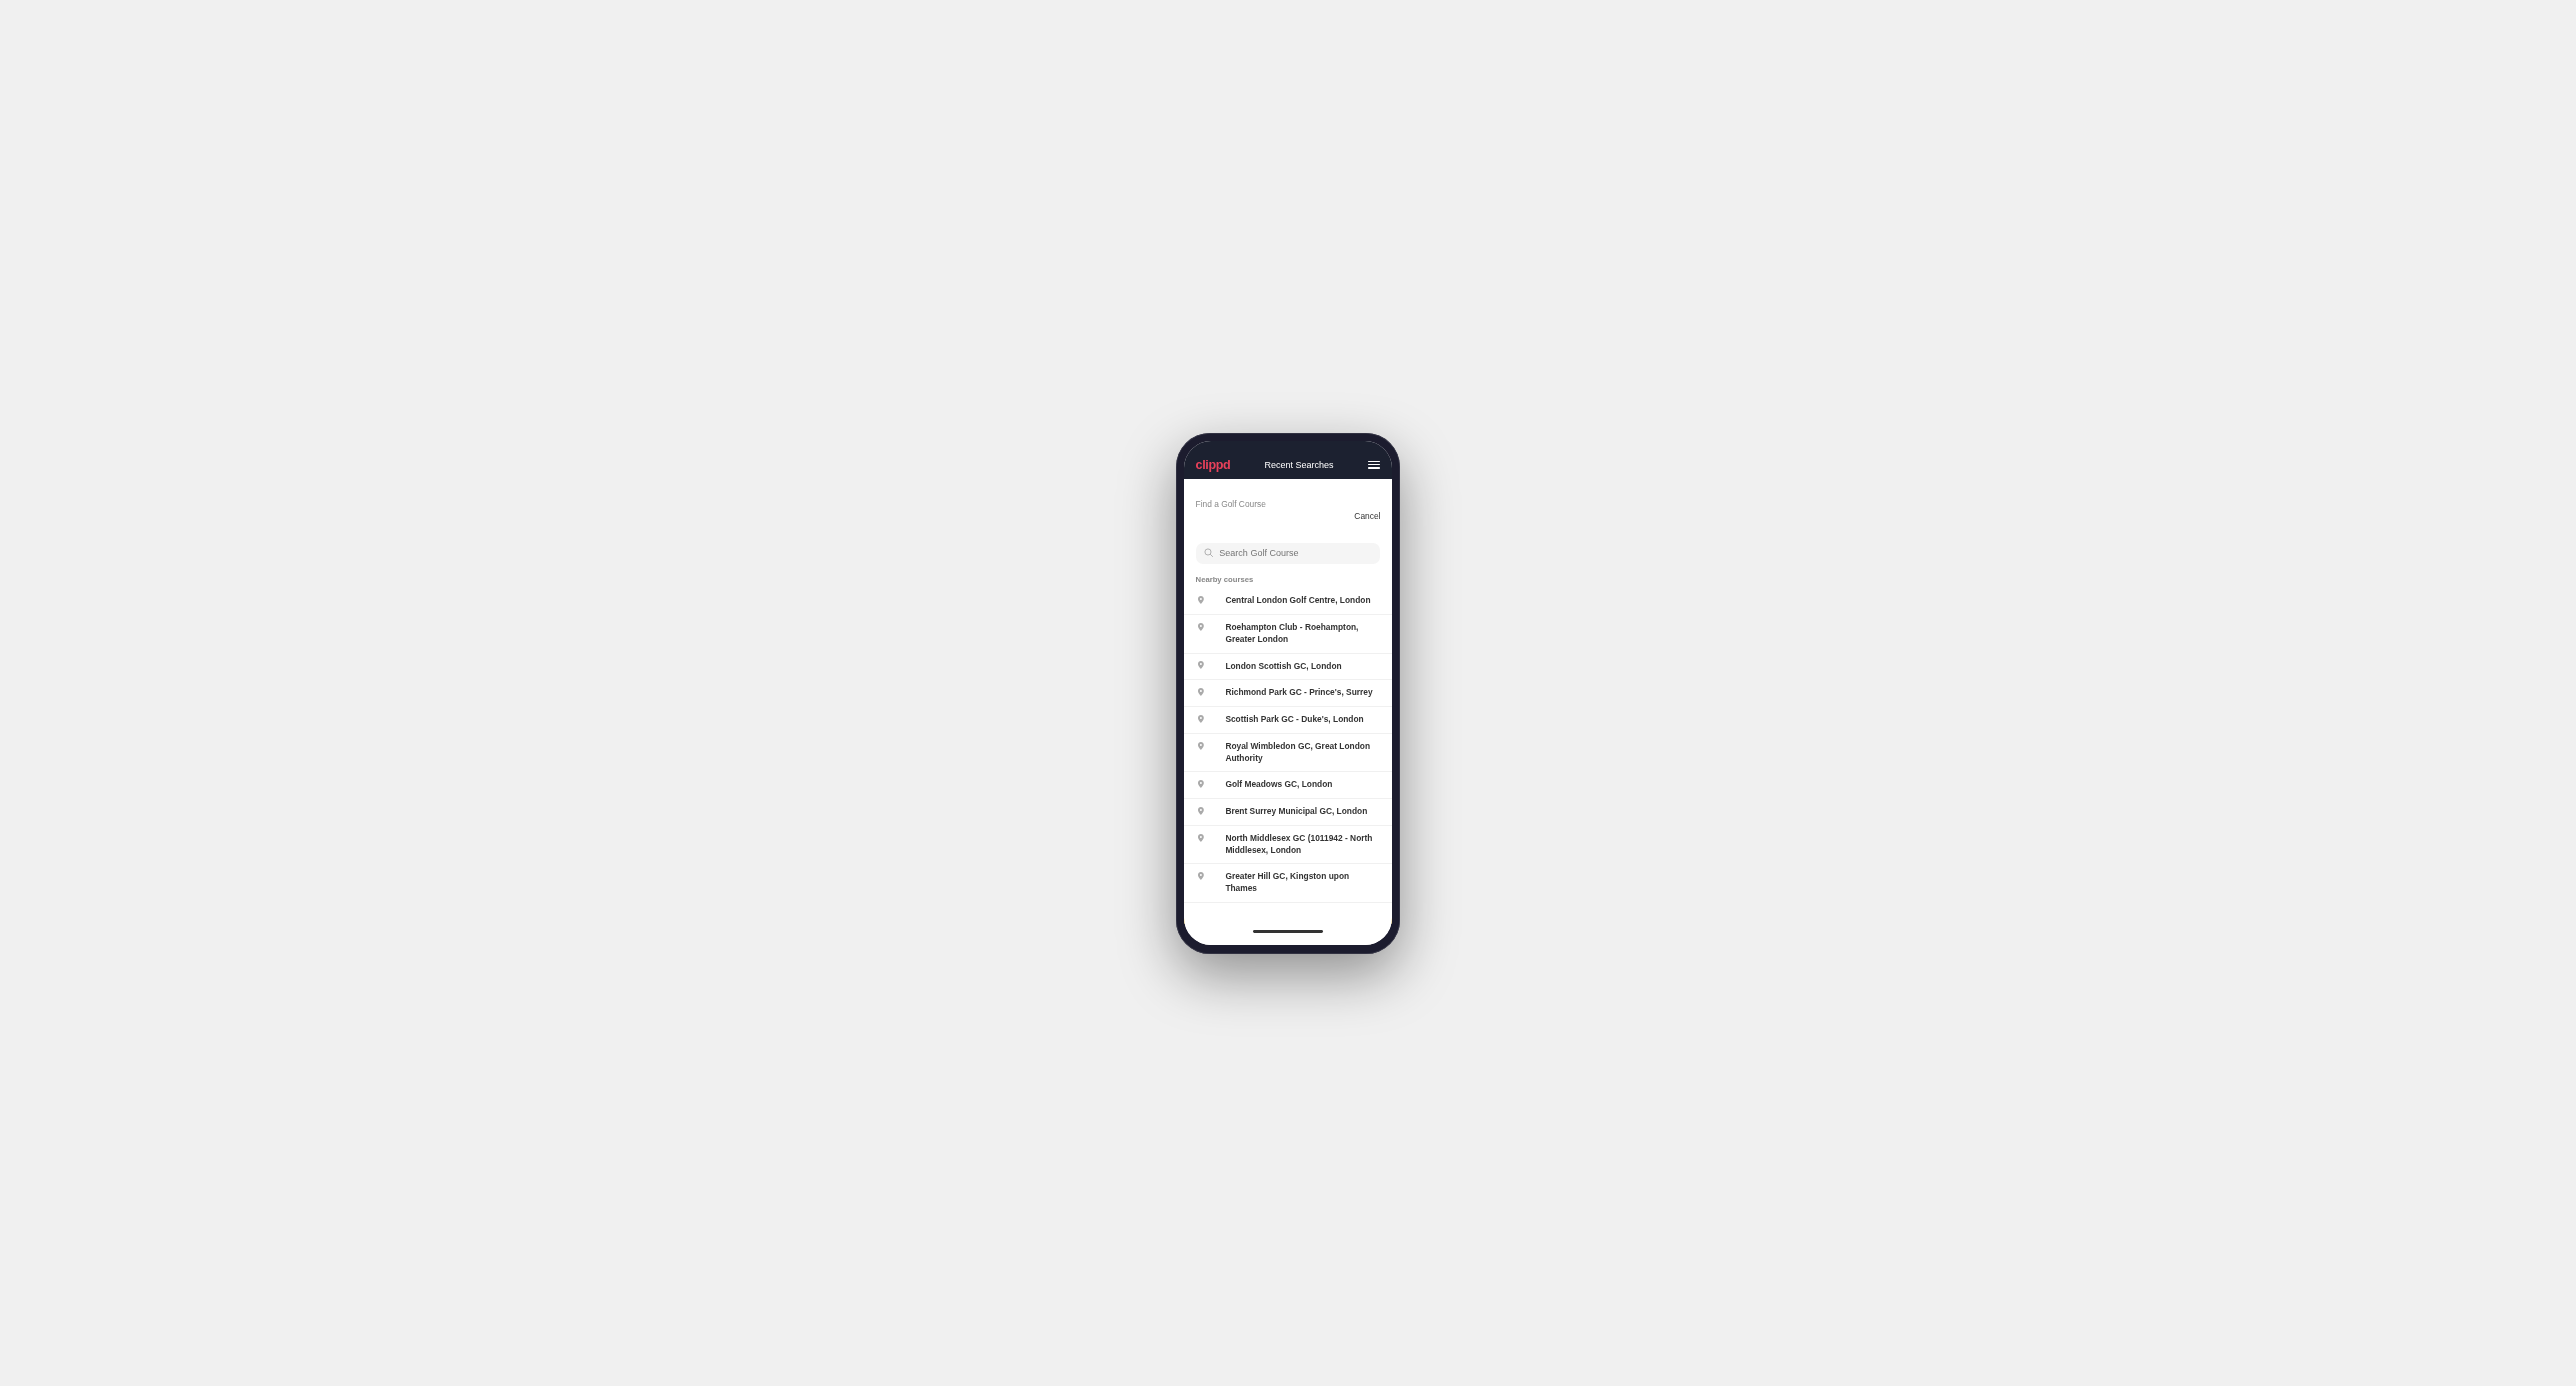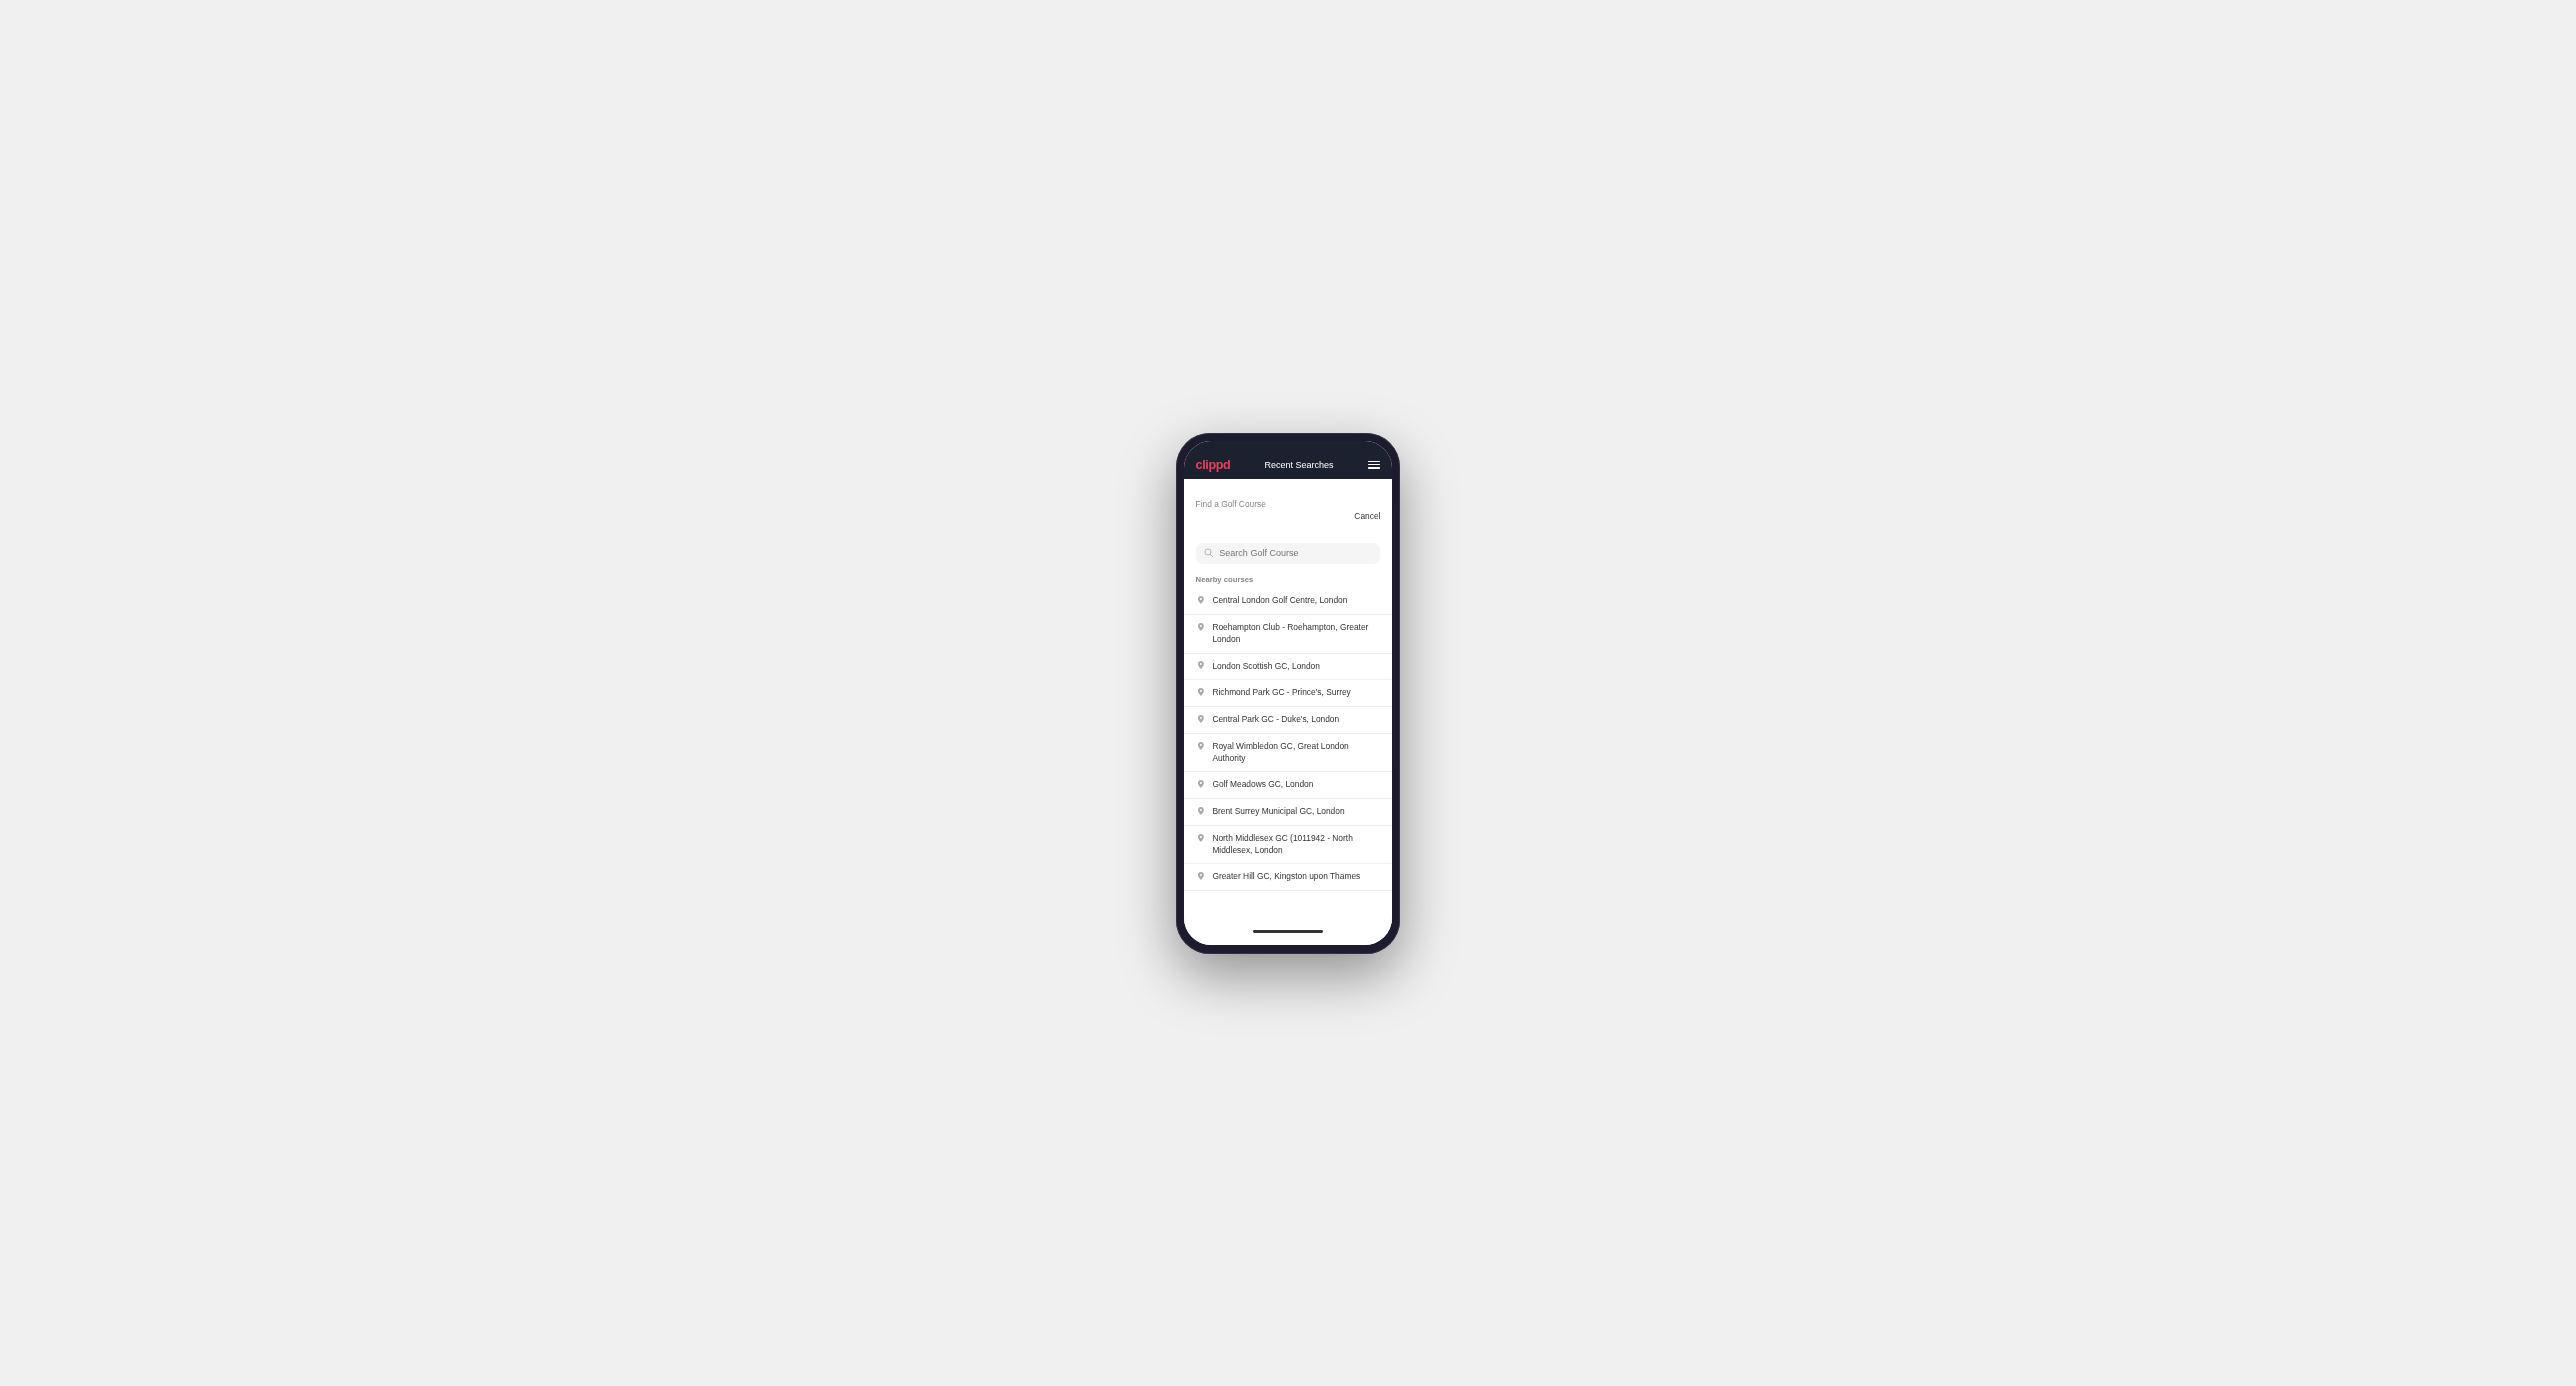--- a/index.html
+++ b/index.html
@@ -162,21 +162,22 @@
     .course-list {
       list-style: none;
     }
 
     .course-item {
       display: flex;
       align-items: flex-start;
       padding: 7px 11.2px;
       border-bottom: 0.7px solid #f0f0f0;
       cursor: pointer;
-      gap: 7px;
+      gap: 20px;
+      font-weight: bold;
     }
 
     .pin-icon {
       width: 9.8px;
       height: 9.8px;
       flex-shrink: 0;
       margin-top: 0.7px;
     }
 
     .course-name {
@@ -263,21 +264,21 @@
             <li class="course-item">
               <svg class="pin-icon" viewBox="0 0 16 20" fill="none">
                 <path d="M8 0C4.686 0 2 2.686 2 6c0 4.5 6 10 6 10s6-5.5 6-10c0-3.314-2.686-6-6-6zm0 8a2 2 0 110-4 2 2 0 010 4z" fill="#aaa"></path>
               </svg>
               <span class="course-name">Richmond Park GC - Prince's, Surrey</span>
             </li>
             <li class="course-item">
               <svg class="pin-icon" viewBox="0 0 16 20" fill="none">
                 <path d="M8 0C4.686 0 2 2.686 2 6c0 4.5 6 10 6 10s6-5.5 6-10c0-3.314-2.686-6-6-6zm0 8a2 2 0 110-4 2 2 0 010 4z" fill="#aaa"></path>
               </svg>
-              <span class="course-name">Central Park GC - Duke's, London</span>
+              <span class="course-name">Scottish Park GC - Duke's, London</span>
             </li>
             <li class="course-item">
               <svg class="pin-icon" viewBox="0 0 16 20" fill="none">
                 <path d="M8 0C4.686 0 2 2.686 2 6c0 4.5 6 10 6 10s6-5.5 6-10c0-3.314-2.686-6-6-6zm0 8a2 2 0 110-4 2 2 0 010 4z" fill="#aaa"></path>
               </svg>
               <span class="course-name">Royal Wimbledon GC, Great London Authority</span>
             </li>
             <li class="course-item">
               <svg class="pin-icon" viewBox="0 0 16 20" fill="none">
                 <path d="M8 0C4.686 0 2 2.686 2 6c0 4.5 6 10 6 10s6-5.5 6-10c0-3.314-2.686-6-6-6zm0 8a2 2 0 110-4 2 2 0 010 4z" fill="#aaa"></path>

